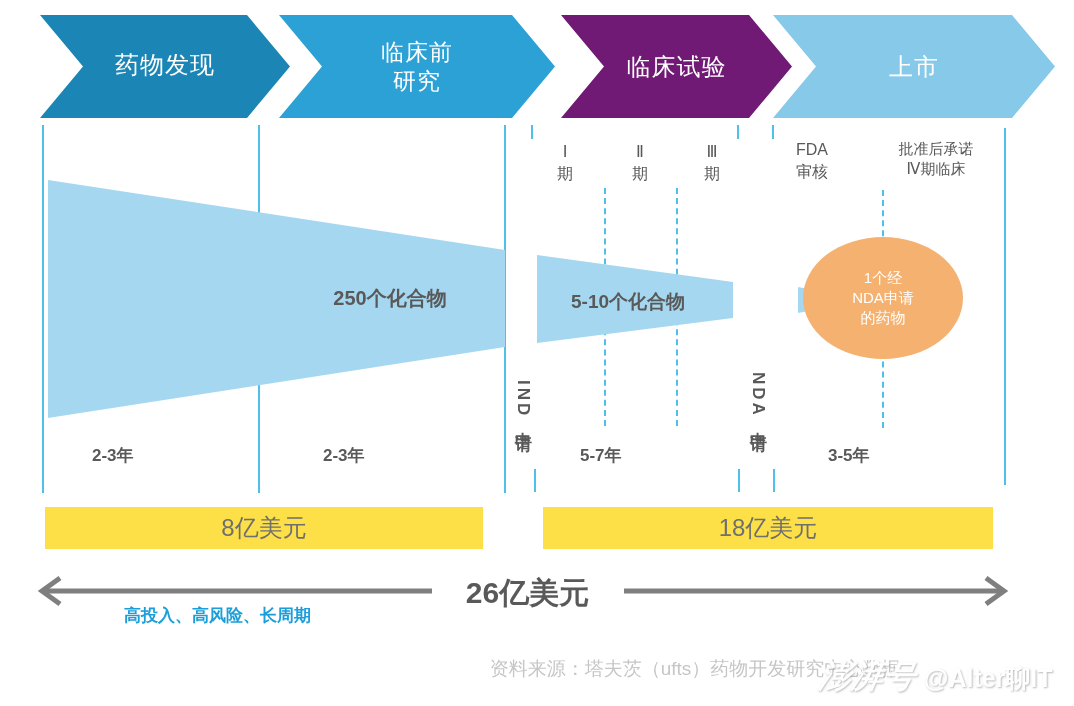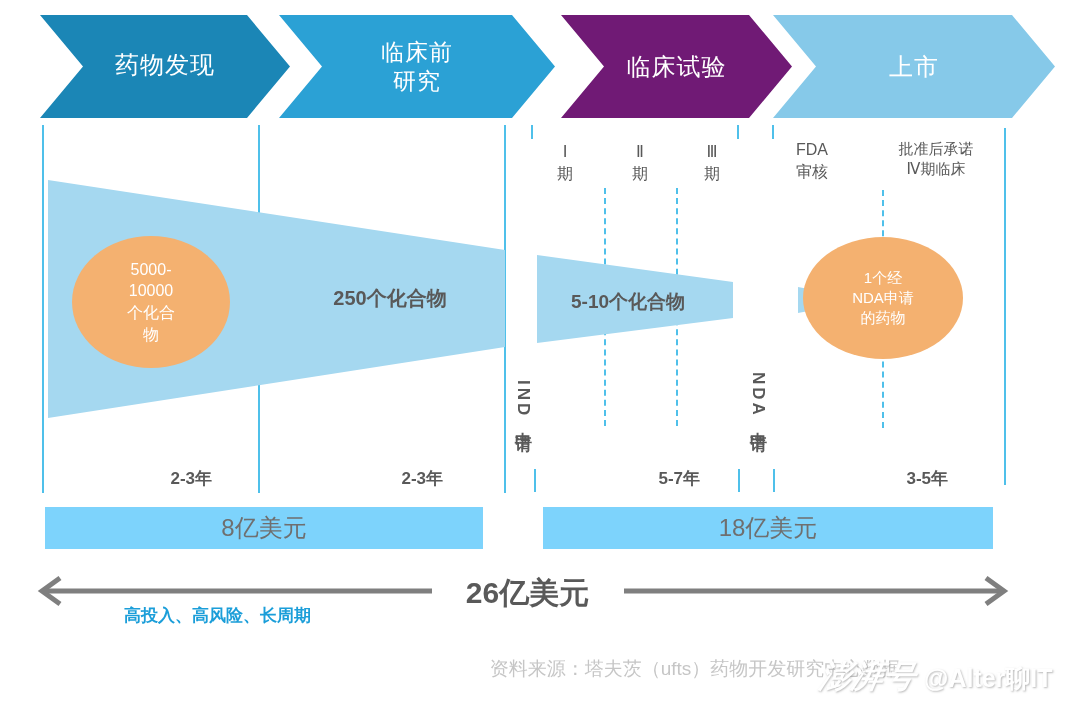--- a/index.html
+++ b/index.html
@@ -51,29 +51,29 @@
 
   
   .vtext {
     position:absolute; writing-mode:vertical-lr; text-orientation:mixed;
     color:#595959; font-size:17px; font-weight:bold; letter-spacing:3px;
   }
   #ind { left:512px; top:380px; }
   #nda { left:747px; top:372px; }
 
   
-  .duration { position:absolute; top:467px; width:120px; text-align:right; color:#595959; font-size:17px; font-weight:bold; }
+  .duration { position:absolute; top:444px; width:120px; text-align:left; color:#595959; font-size:17px; font-weight:bold; }
   #dur1 { left:92px; }
   #dur2 { left:323px; }
   #dur3 { left:580px; }
   #dur4 { left:828px; }
 
   
   .costbar {
-    position:absolute; top:507px; height:42px; background:#7dd3fc;
+    position:absolute; top:507px; height:42px; background:#fde047;
     display:flex; align-items:center; justify-content:center;
     color:#6f6f6f; font-size:24px;
   }
   #bar1 { left:45px;  width:438px; }
   #bar2 { left:543px; width:450px; }
 
   #total-cost { position:absolute; left:445px; top:573px; width:165px; text-align:center;
                 color:#595959; font-size:30px; font-weight:bold; }
   #summary { position:absolute; left:124px; top:604px; width:220px; text-align:left;
              color:#1b9ed9; font-size:17px; font-weight:bold; }
@@ -119,24 +119,20 @@
     <polygon points="537,255 733,282 733,318 537,343" style="fill: rgb(165, 216, 240);"></polygon>
     <polygon points="798,287 851,297 851,303 798,313" style="fill: rgb(165, 216, 240);"></polygon>
     <g stroke="#7f7f7f" stroke-width="5" fill="none">
       <path d="M 60 578 L 42 591 L 60 604"></path>
       <line x1="44" y1="591" x2="432" y2="591"></line>
       <line x1="624" y1="591" x2="1002" y2="591"></line>
       <path d="M 986 578 L 1004 591 L 986 604"></path>
     </g>
   </svg>
 
-  <div id="ellipse1" class="ellipse" style="background-color: rgb(244, 177, 112);">5000-
-10000
-个化合
-物</div>
   <div id="label250" class="compound-label">250个化合物</div>
   <div id="label510" class="compound-label">5-10个化合物</div>
   <div id="ellipse2" class="ellipse" style="background-color: rgb(244, 177, 112);">1个经
 NDA申请
 的药物</div>
 
   <div id="phase1" class="phase">
     <div>Ⅰ</div>
     <div>期</div>
   </div>

